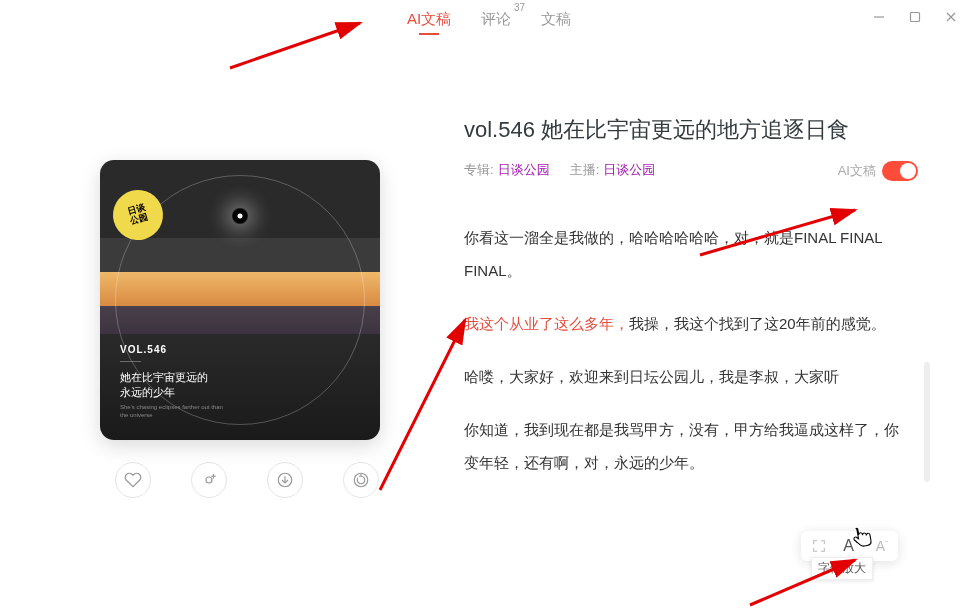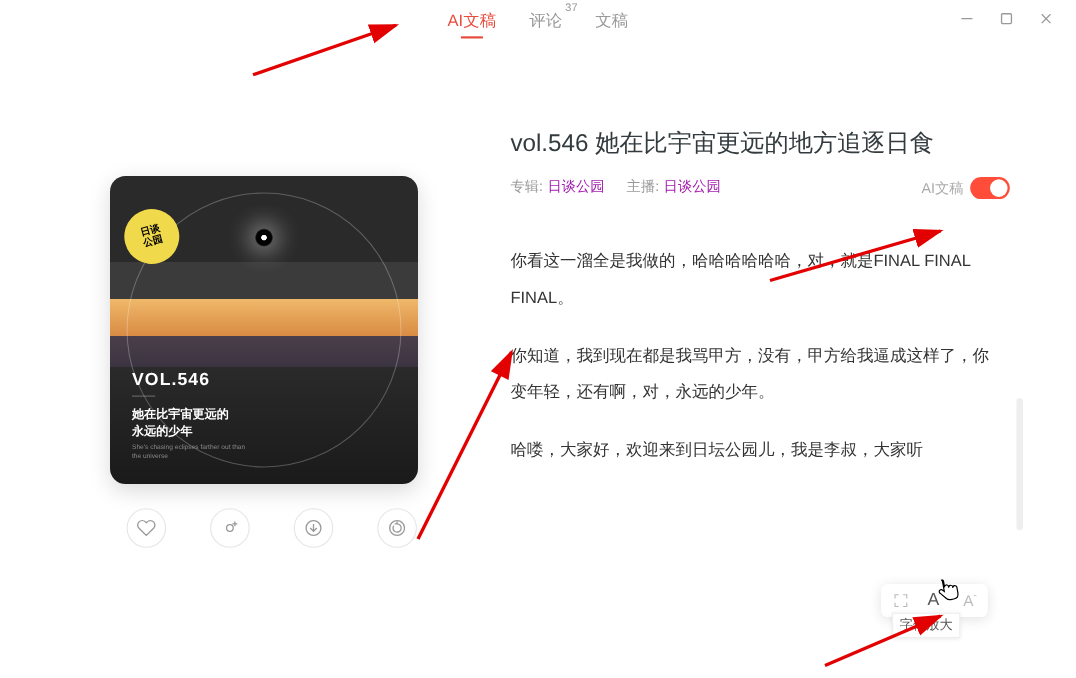--- a/index.html
+++ b/index.html
@@ -116,23 +116,23 @@
     display:flex; flex-direction:column;
     align-items:center; justify-content:center;
     font-size:9px; font-weight:bold; color:#000;
     line-height:1.1;
   }
   .cover-text {
     position:absolute;
     bottom:20px; left:20px;
     color:#fff;
   }
-  .cover-vol { font-size:16px; font-weight:bold; letter-spacing:1px;}
+  .cover-vol { font-size:10px; font-weight:bold; letter-spacing:1px;}
   .cover-sub {font-size:7px; color:#aaa; margin-top:2px;}
-  .cover-title { font-size:11px; margin-top:6px; font-weight:bold; line-height:1.4; max-width:110px;}
+  .cover-title { font-size:11px; margin-top:6px; font-weight:normal; line-height:1.4; max-width:110px;}
   .cover-small {font-size:6px; color:#888; margin-top:4px; max-width:110px; line-height:1.3;}
   .actions {
     margin-top: 22px;
     display: flex;
     gap: 40px;
     padding-left: 15px;
   }
   .action-btn {
     width: 36px;
     height: 36px;
@@ -347,22 +347,25 @@
     <span class="link">日谈公园</span>
     <span style="margin-left:16px">主播:</span>
     <span class="link">日谈公园</span>
     <div class="ai-toggle-group">
       <span>AI文稿</span>
       <div class="toggle"></div>
     </div>
   </div>
   <div class="transcript">
     <p>你看这一溜全是我做的，哈哈哈哈哈哈，对，就是FINAL FINAL FINAL。</p>
+    <p>
+      <span class="highlight">我这个从业了这么多年，</span><span>我操，我这个找到了这20年前的感觉。</span>
+    </p>
+    <p>哈喽，大家好，欢迎来到日坛公园儿，我是李叔，大家听</p>
     <p>你知道，我到现在都是我骂甲方，没有，甲方给我逼成这样了，你变年轻，还有啊，对，永远的少年。</p>
-    <p>哈喽，大家好，欢迎来到日坛公园儿，我是李叔，大家听</p>
   </div>
   <div class="scrollbar-track">
     <div class="scrollbar-thumb"></div>
   </div>
 </div>
 
 <div class="font-controls">
   <div class="fc-btn">
     <svg width="16" height="16" viewBox="0 0 24 24" fill="none" stroke="#bbb" stroke-width="1.6">
       <polyline points="4 9 4 4 9 4"></polyline>

